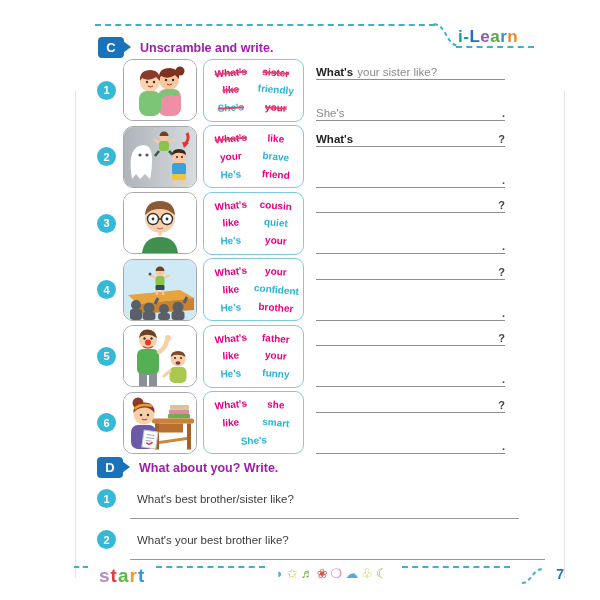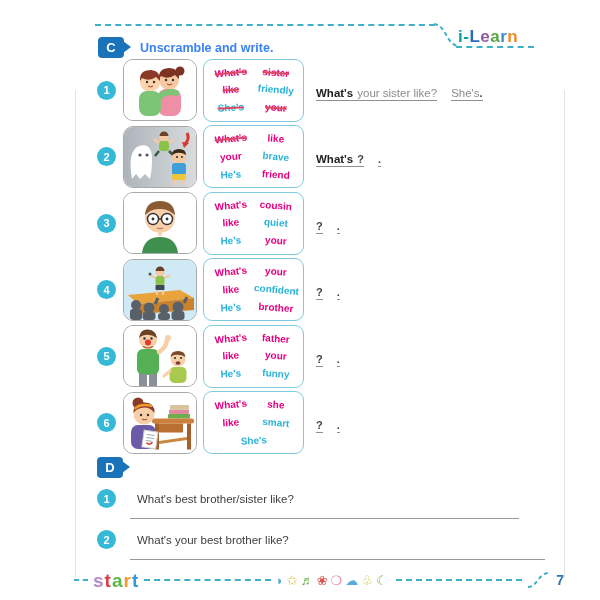--- a/index.html
+++ b/index.html
@@ -14,57 +14,57 @@
   .hcurve{position:absolute;left:432px;top:22px;}
   .hdash2{position:absolute;left:456px;top:46px;width:78px;}
   .logo{position:absolute;left:458px;top:27px;font-size:17px;font-weight:bold;letter-spacing:.5px;}
 
   
   .tag{position:relative;width:26px;height:21px;background:#1a73b8;border-radius:4px;color:#fff;
        font-weight:bold;font-size:13px;display:flex;align-items:center;justify-content:center;flex:none;}
   .tag::after{content:"";position:absolute;right:-7px;top:4px;border-left:8px solid #1a73b8;
        border-top:6.5px solid transparent;border-bottom:6.5px solid transparent;}
   .sec-head{display:flex;align-items:center;gap:16px;}
-  .sec-title{font-weight:bold;font-size:12.5px;color:#3b82f6;}
+  .sec-title{font-weight:bold;font-size:12.5px;color:#a21caf;}
   .c-head{position:absolute;left:98px;top:37px;}
 
   
   .c-items{position:absolute;left:97px;top:57px;width:408px;display:flex;flex-direction:column;}
   .c-item{display:flex;align-items:center;height:66.5px;}
   .num{width:19px;height:19px;border-radius:50%;background:#35b9d6;color:#fff;font-weight:bold;
        font-size:11px;display:flex;align-items:center;justify-content:center;flex:none;margin-right:7px;}
   .photo{width:72px;height:60px;border:1.5px solid #a9a9a9;border-radius:10px;overflow:hidden;
        background:#fff;flex:none;}
   .photo svg{display:block;}
   .wordbox{width:93px;height:57px;border:1.5px solid #7fcbdd;border-radius:9px;margin-left:6px;
        background:#fff;flex:none;display:flex;flex-wrap:wrap;align-content:space-evenly;
        justify-content:space-evenly;padding:2px 3px;box-sizing:content-box;}
   .word{display:inline-block;width:47%;text-align:center;font-weight:bold;font-size:10px;
        white-space:nowrap;line-height:14px;}
   .word.w0{transform:rotate(-5deg)}.word.w1{transform:rotate(4deg)}.word.w2{transform:rotate(-4deg)}
   .word.w3{transform:rotate(5deg)}.word.w4{transform:rotate(-3deg)}.word.w5{transform:rotate(4deg)}
   .word.struck{text-decoration:line-through;text-decoration-color:#d84a5f;text-decoration-thickness:2px;}
-  .lines{flex:1;margin-left:12px;display:flex;flex-direction:row;gap:14px;}
+  .lines{flex:1;margin-left:12px;display:flex;flex-direction:column;gap:20px;}
   .wline{height:19px;border-bottom:1px solid #8f8f8f;display:flex;justify-content:space-between;
        align-items:flex-end;font-size:11.5px;padding-bottom:1px;}
   .q-bold{font-weight:bold;color:#222;}
   .q-written{color:#8a8a8a;margin-left:4px;}
   .a-prefix{color:#8a8a8a;}
   .suffix{color:#444;font-weight:bold;font-size:11px;}
 
   
   .d-sec{position:absolute;left:97px;top:457px;width:448px;display:flex;flex-direction:column;}
   .d-item{display:flex;align-items:center;gap:14px;margin-top:11px;}
   .d-q{font-size:11.5px;color:#3c3c3c;}
   .dline{height:0;border-bottom:1px solid #9a9a9a;margin:10px 0 0 33px;}
   .dline.first{margin-right:26px;}
 
   
   .footer{position:absolute;left:74px;right:36px;top:566px;height:28px;display:flex;
-       align-items:center;gap:5px;}
+       align-items:flex-start;gap:11px;}
   .fdash{border-top:2px dashed #3eb1c6;height:0;}
   .fdash.lead{width:14px;}  .fdash.grow{flex:1;}
   .start-logo{font-size:19px;font-weight:bold;letter-spacing:1px;line-height:1;}
   .icons{font-size:13px;letter-spacing:3px;white-space:nowrap;display:flex;align-items:center;}
   .icons span{display:inline-block;}
   .pagenum{color:#2e75b6;font-weight:bold;font-size:14px;margin-left:2px;}
 </style>
 </head>
 <body>
 
@@ -350,20 +350,21 @@
           <span class="a-prefix"></span>
           <span class="suffix">.</span>
         </div>
       </div>
     </div>
   </div>
 
   <div class="d-sec">
     <div class="sec-head">
       <div class="tag">D</div>
+      <div class="sec-title">What about you? Write.</div>
     </div>
     <div class="d-item">
       <div class="num">1</div>
       <span class="d-q">What's best brother/sister like?</span>
     </div>
     <div class="dline first"></div>
     <div class="d-item">
       <div class="num">2</div>
       <span class="d-q">What's your best brother like?</span>
     </div>

